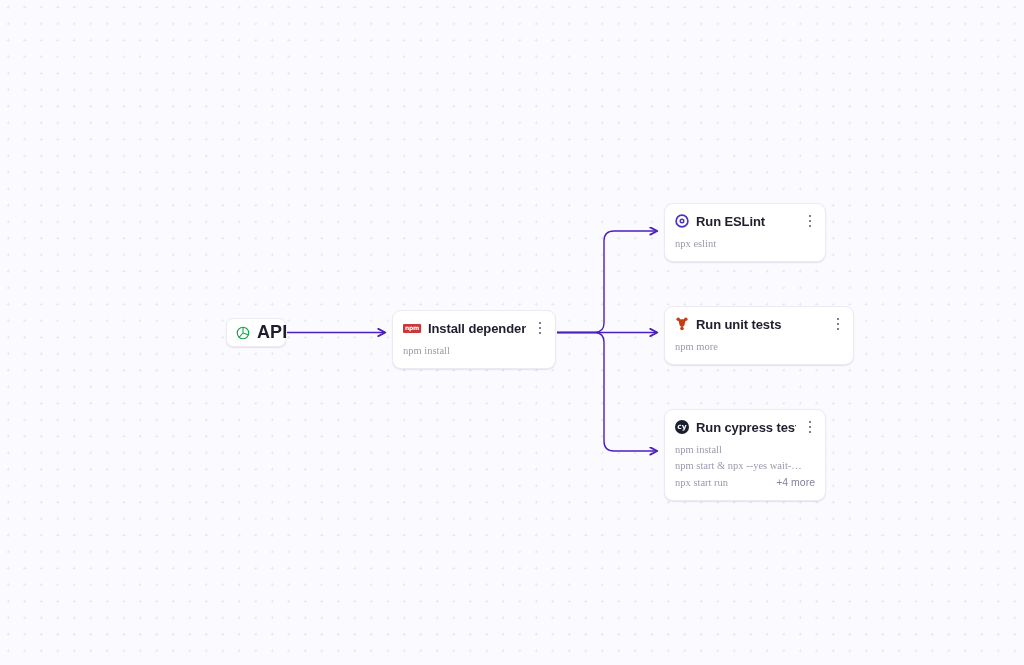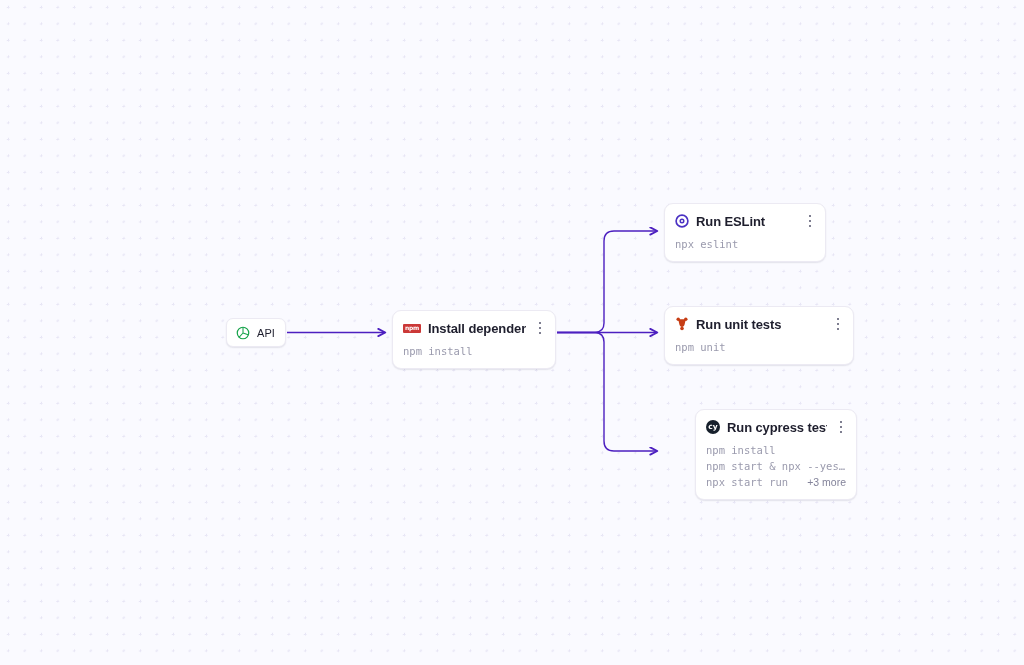--- a/index.html
+++ b/index.html
@@ -66,22 +66,22 @@
     top: 318px;
     width: 60px;
     height: 29px;
     border-radius: 7px;
     display: flex;
     align-items: center;
     padding: 0 9px;
     gap: 7px;
   }
   #node-api .node-title {
-    font-size: 11px;
-    font-weight: 400;
+    font-size: 18px;
+    font-weight: 700;
     color: #1e1e2d;
     letter-spacing: .1px;
   }
 
   
   .step {
     padding: 8px 10px 9px 10px;
   }
   .step-head {
     display: flex;
@@ -126,32 +126,33 @@
     overflow: hidden;
     display: flex;
     justify-content: space-between;
     align-items: baseline;
     gap: 8px;
   }
   .cmd .cmd-text {
     overflow: hidden;
     text-overflow: ellipsis;
     white-space: nowrap;
+    font-family: Liberation Serif, serif;
   }
   .more-badge {
     font-family: "Liberation Sans", sans-serif;
     font-size: 10.5px;
     color: #83839a;
     flex: none;
   }
 
   #node-install { left: 392px; top: 310px;  width: 164px; }
   #node-eslint  { left: 664px; top: 203px;  width: 162px; }
   #node-unit    { left: 664px; top: 306px;  width: 190px; }
-  #node-cypress { left: 664px; top: 409px;  width: 162px; margin-left: 31px; }
+  #node-cypress { left: 664px; top: 409px;  width: 162px; }
 
   
   .icon { flex: none; display: block; }
 
   .npm-badge {
     width: 18px;
     height: 9px;
     background: #cb3837;
     border-radius: 1px;
     display: flex;
@@ -266,21 +267,21 @@
     </svg>
     <span class="step-title">Run unit tests</span>
     <span class="kebab">
       <i></i>
         <i></i>
         <i></i>
     </span>
   </div>
   <div class="cmd-list">
     <div class="cmd">
-      <span class="cmd-text">npm unit</span>
+      <span class="cmd-text">npm more</span>
     </div>
   </div>
 </div>
 
 <div class="node step" id="node-cypress">
   <div class="step-head">
     <span class="cy-badge">
       <span>cy</span>
     </span>
     <span class="step-title">Run cypress tests</span>
@@ -292,16 +293,16 @@
   </div>
   <div class="cmd-list">
     <div class="cmd">
       <span class="cmd-text">npm install</span>
     </div>
     <div class="cmd">
       <span class="cmd-text">npm start &amp; npx --yes wait-…</span>
     </div>
     <div class="cmd">
       <span class="cmd-text">npx start run</span>
-      <span class="more-badge">+3 more</span>
+      <span class="more-badge">+4 more</span>
     </div>
   </div>
 </div>
 
 </body></html>

